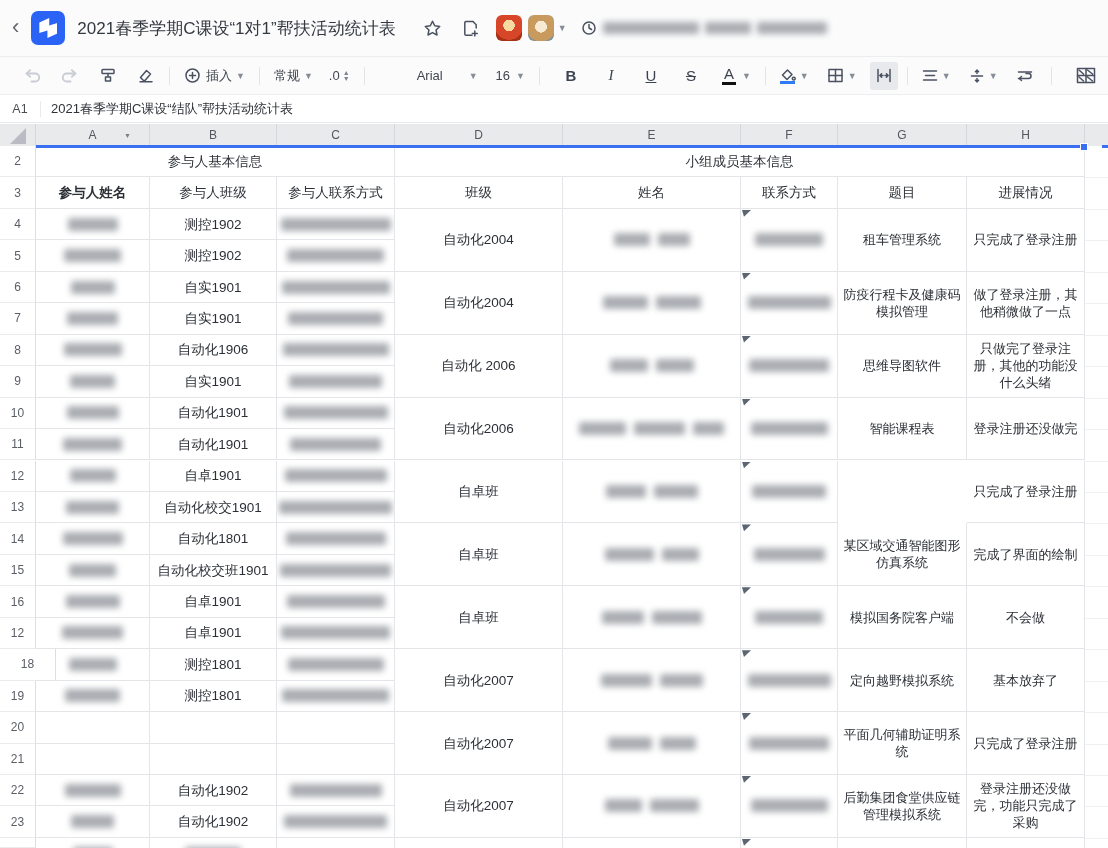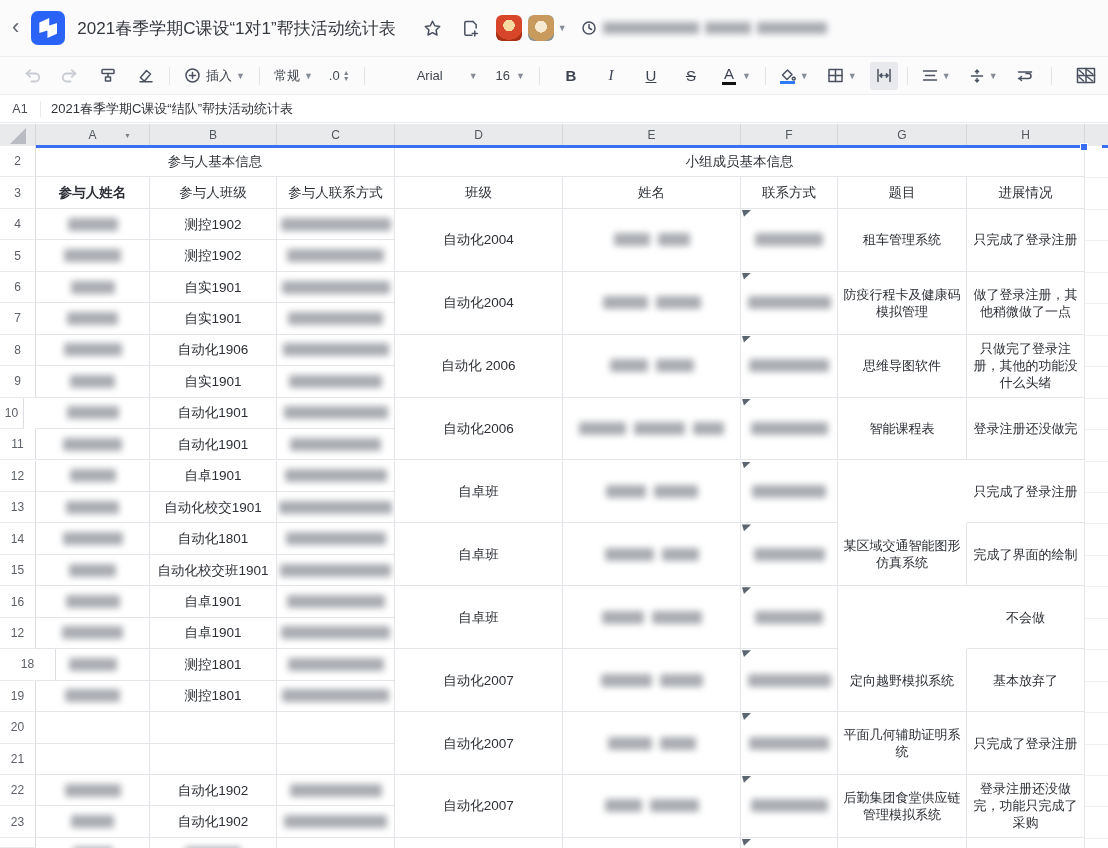--- a/index.html
+++ b/index.html
@@ -254,21 +254,21 @@
       <div class="colhead" style="left: 967px; top: 124px; width: 118px; height: 22px;">H</div>
       <div class="colhead" style="left: 1085px; top: 124px; width: 23px; height: 22px; border-right: none;"></div>
       <div class="rownum" style="left: 0px; top: 146px; width: 36px; height: 31.45px;">2</div>
       <div class="rownum" style="left: 0px; top: 177.45px; width: 36px; height: 31.45px;">3</div>
       <div class="rownum" style="left: 0px; top: 208.9px; width: 36px; height: 31.45px;">4</div>
       <div class="rownum" style="left: 0px; top: 240.35px; width: 36px; height: 31.45px;">5</div>
       <div class="rownum" style="left: 0px; top: 271.8px; width: 36px; height: 31.45px;">6</div>
       <div class="rownum" style="left: 0px; top: 303.25px; width: 36px; height: 31.45px;">7</div>
       <div class="rownum" style="left: 0px; top: 334.7px; width: 36px; height: 31.45px;">8</div>
       <div class="rownum" style="left: 0px; top: 366.15px; width: 36px; height: 31.45px;">9</div>
-      <div class="rownum" style="left: 0px; top: 397.6px; width: 24px; height: 31.45px;">10</div>
+      <div class="rownum" style="left: 0px; top: 397.6px; width: 36px; height: 31.45px;">10</div>
       <div class="rownum" style="left: 0px; top: 429.05px; width: 36px; height: 31.45px;">11</div>
       <div class="rownum" style="left: 0px; top: 460.5px; width: 36px; height: 31.45px;">12</div>
       <div class="rownum" style="left: 0px; top: 491.95px; width: 36px; height: 31.45px;">13</div>
       <div class="rownum" style="left: 0px; top: 523.4px; width: 36px; height: 31.45px;">14</div>
       <div class="rownum" style="left: 0px; top: 554.85px; width: 36px; height: 31.45px;">15</div>
       <div class="rownum" style="left: 0px; top: 586.3px; width: 36px; height: 31.45px;">16</div>
       <div class="rownum" style="left: 0px; top: 617.75px; width: 36px; height: 31.45px;">12</div>
       <div class="rownum" style="left: 0px; top: 649.2px; width: 56px; height: 31.45px;">18</div>
       <div class="rownum" style="left: 0px; top: 680.65px; width: 36px; height: 31.45px;">19</div>
       <div class="rownum" style="left: 0px; top: 712.1px; width: 36px; height: 31.45px;">20</div>
@@ -486,20 +486,21 @@
       <div class="cell" style="left: 967px; top: 523.4px; width: 118px; height: 62.9px; font-size: 13px;">完成了界面的绘制</div>
       <div class="cell nowrap" style="left: 395px; top: 586.3px; width: 168px; height: 62.9px;">自卓班</div>
       <div class="cell" style="left: 563px; top: 586.3px; width: 178px; height: 62.9px;">
         <span class="cblob" style="width: 42px;"></span>
         <span class="cblob" style="width: 50px; margin-left: 8px;"></span>
       </div>
       <div class="cell" style="left: 741px; top: 586.3px; width: 97px; height: 62.9px;">
         <span class="cblob" style="width: 68px;"></span>
       </div>
       <span class="cmark" style="position: absolute; left: 742px; top: 587.3px;"></span>
+      <div class="cell" style="left: 838px; top: 586.3px; width: 129px; height: 62.9px; font-size: 13px;">模拟国务院客户端</div>
       <div class="cell" style="left: 967px; top: 586.3px; width: 118px; height: 62.9px; font-size: 13px;">不会做</div>
       <div class="cell nowrap" style="left: 395px; top: 649.2px; width: 168px; height: 62.9px;">自动化2007</div>
       <div class="cell" style="left: 563px; top: 649.2px; width: 178px; height: 62.9px;">
         <span class="cblob" style="width: 51px;"></span>
         <span class="cblob" style="width: 43px; margin-left: 8px;"></span>
       </div>
       <div class="cell" style="left: 741px; top: 649.2px; width: 97px; height: 62.9px;">
         <span class="cblob" style="width: 83px;"></span>
       </div>
       <span class="cmark" style="position: absolute; left: 742px; top: 650.2px;"></span>

